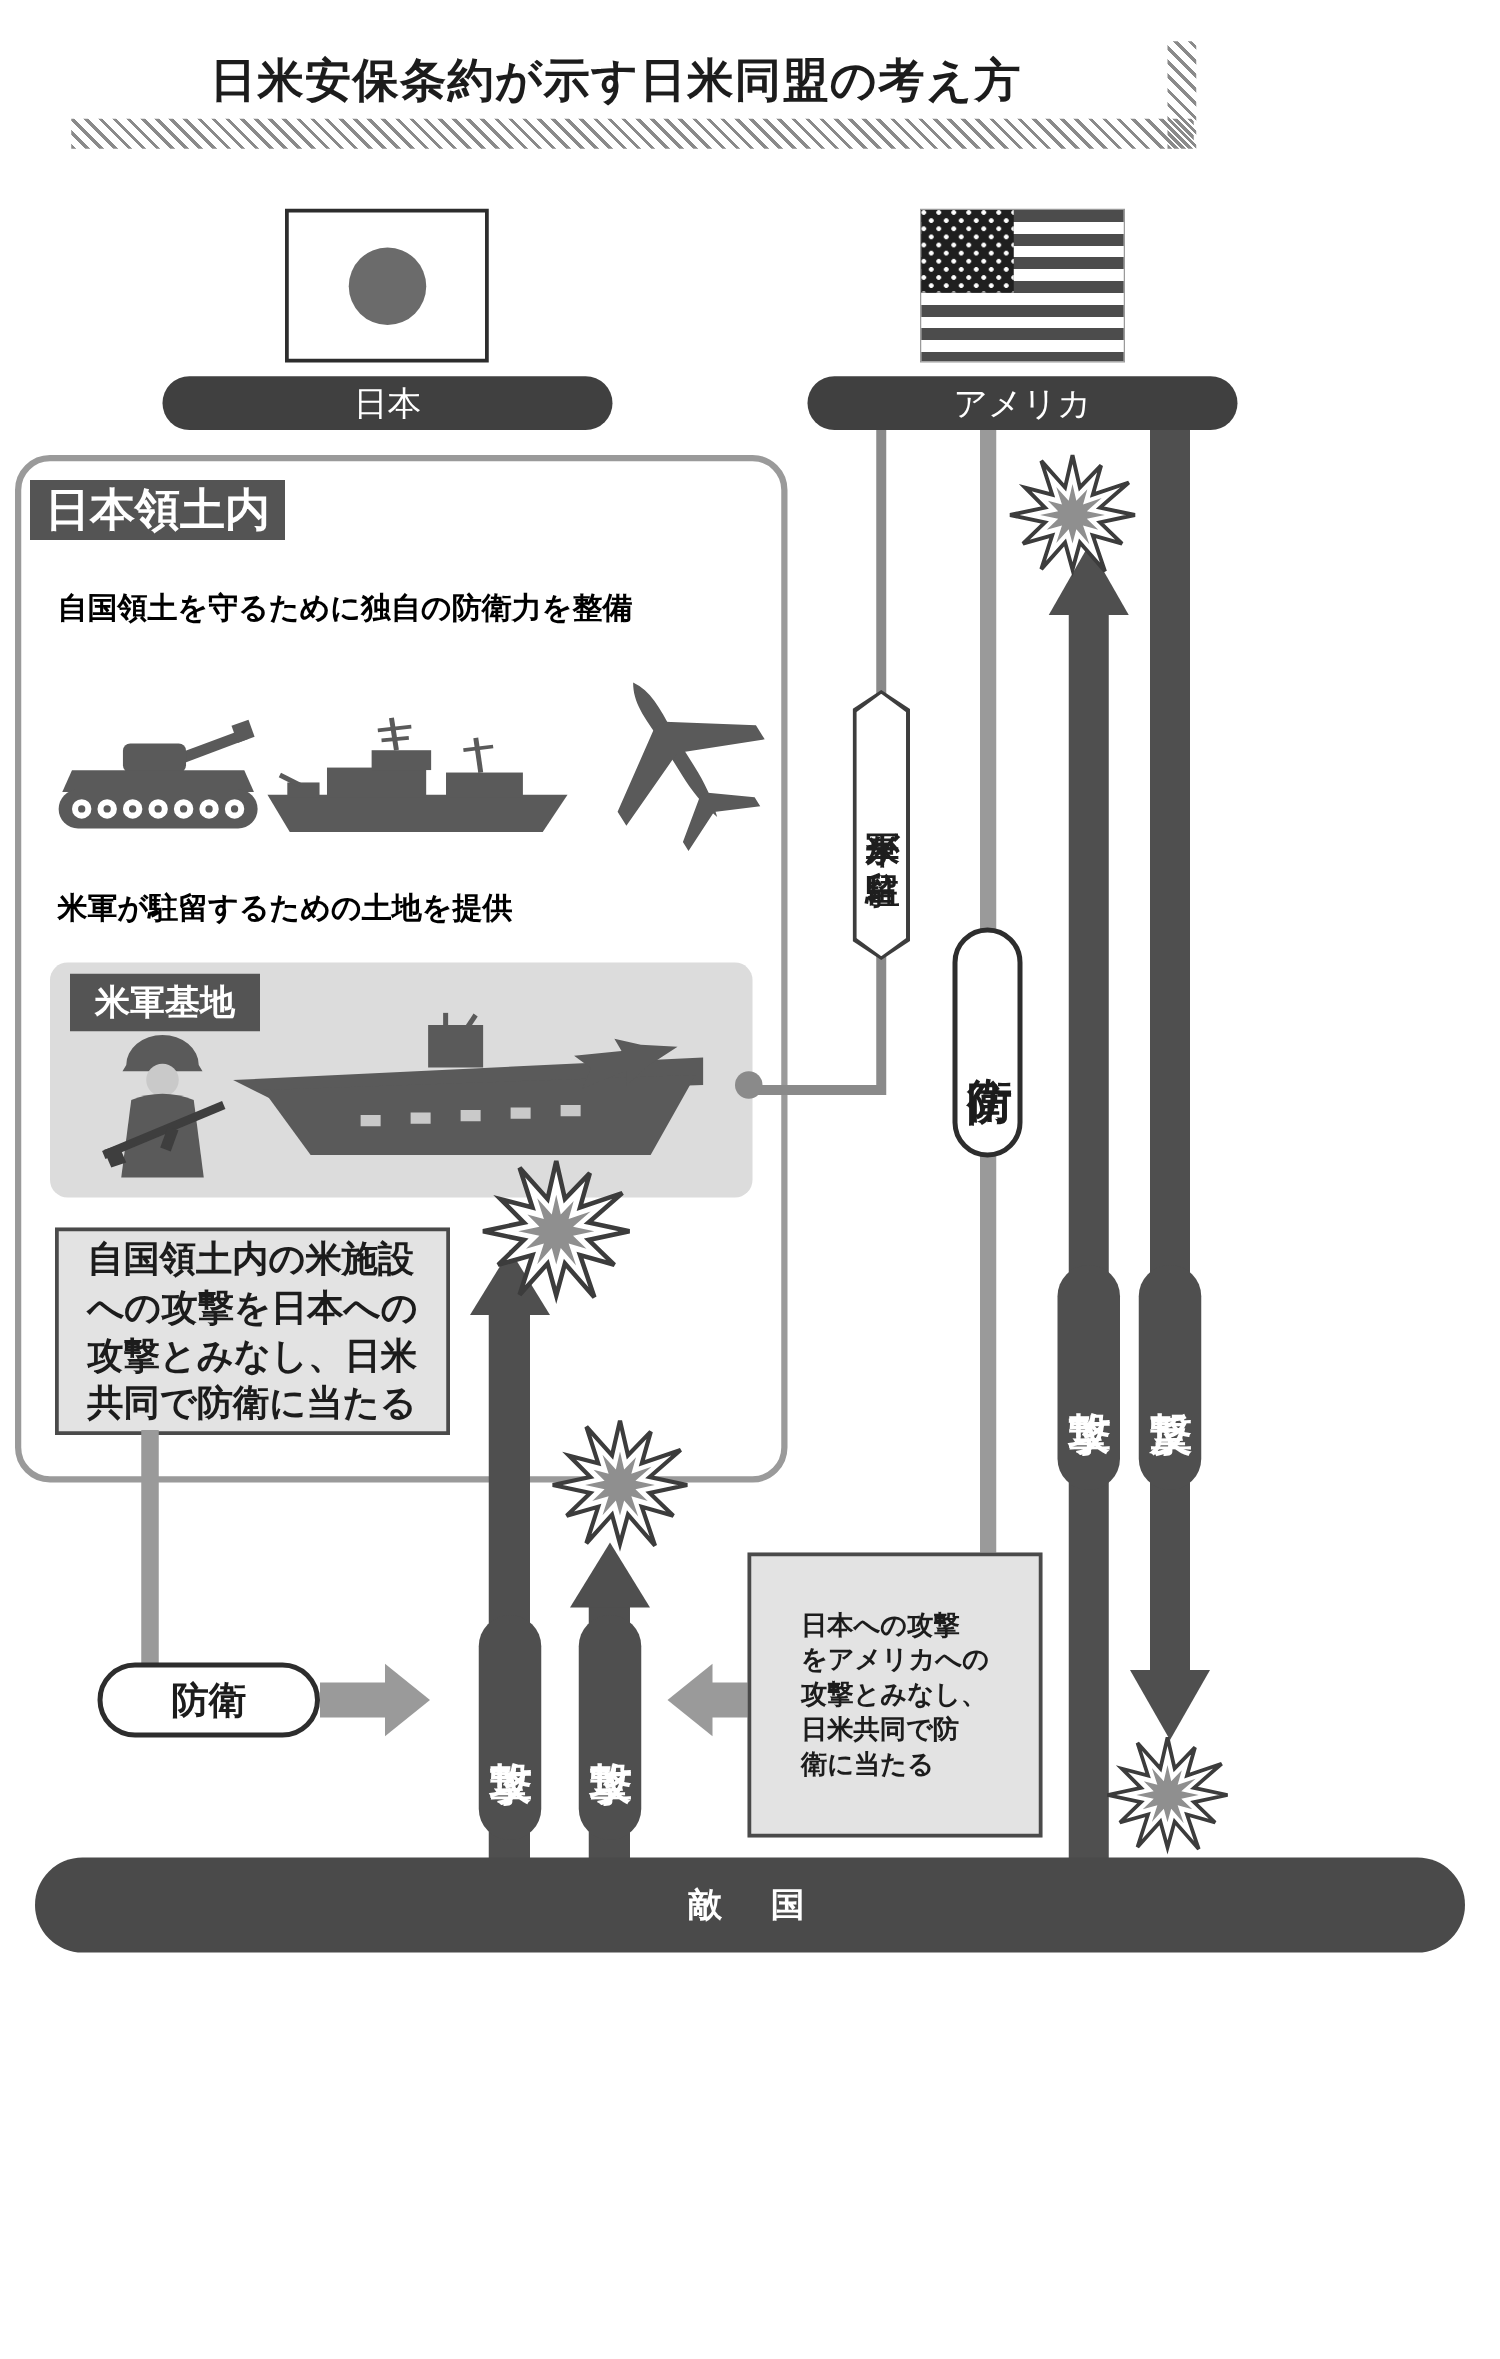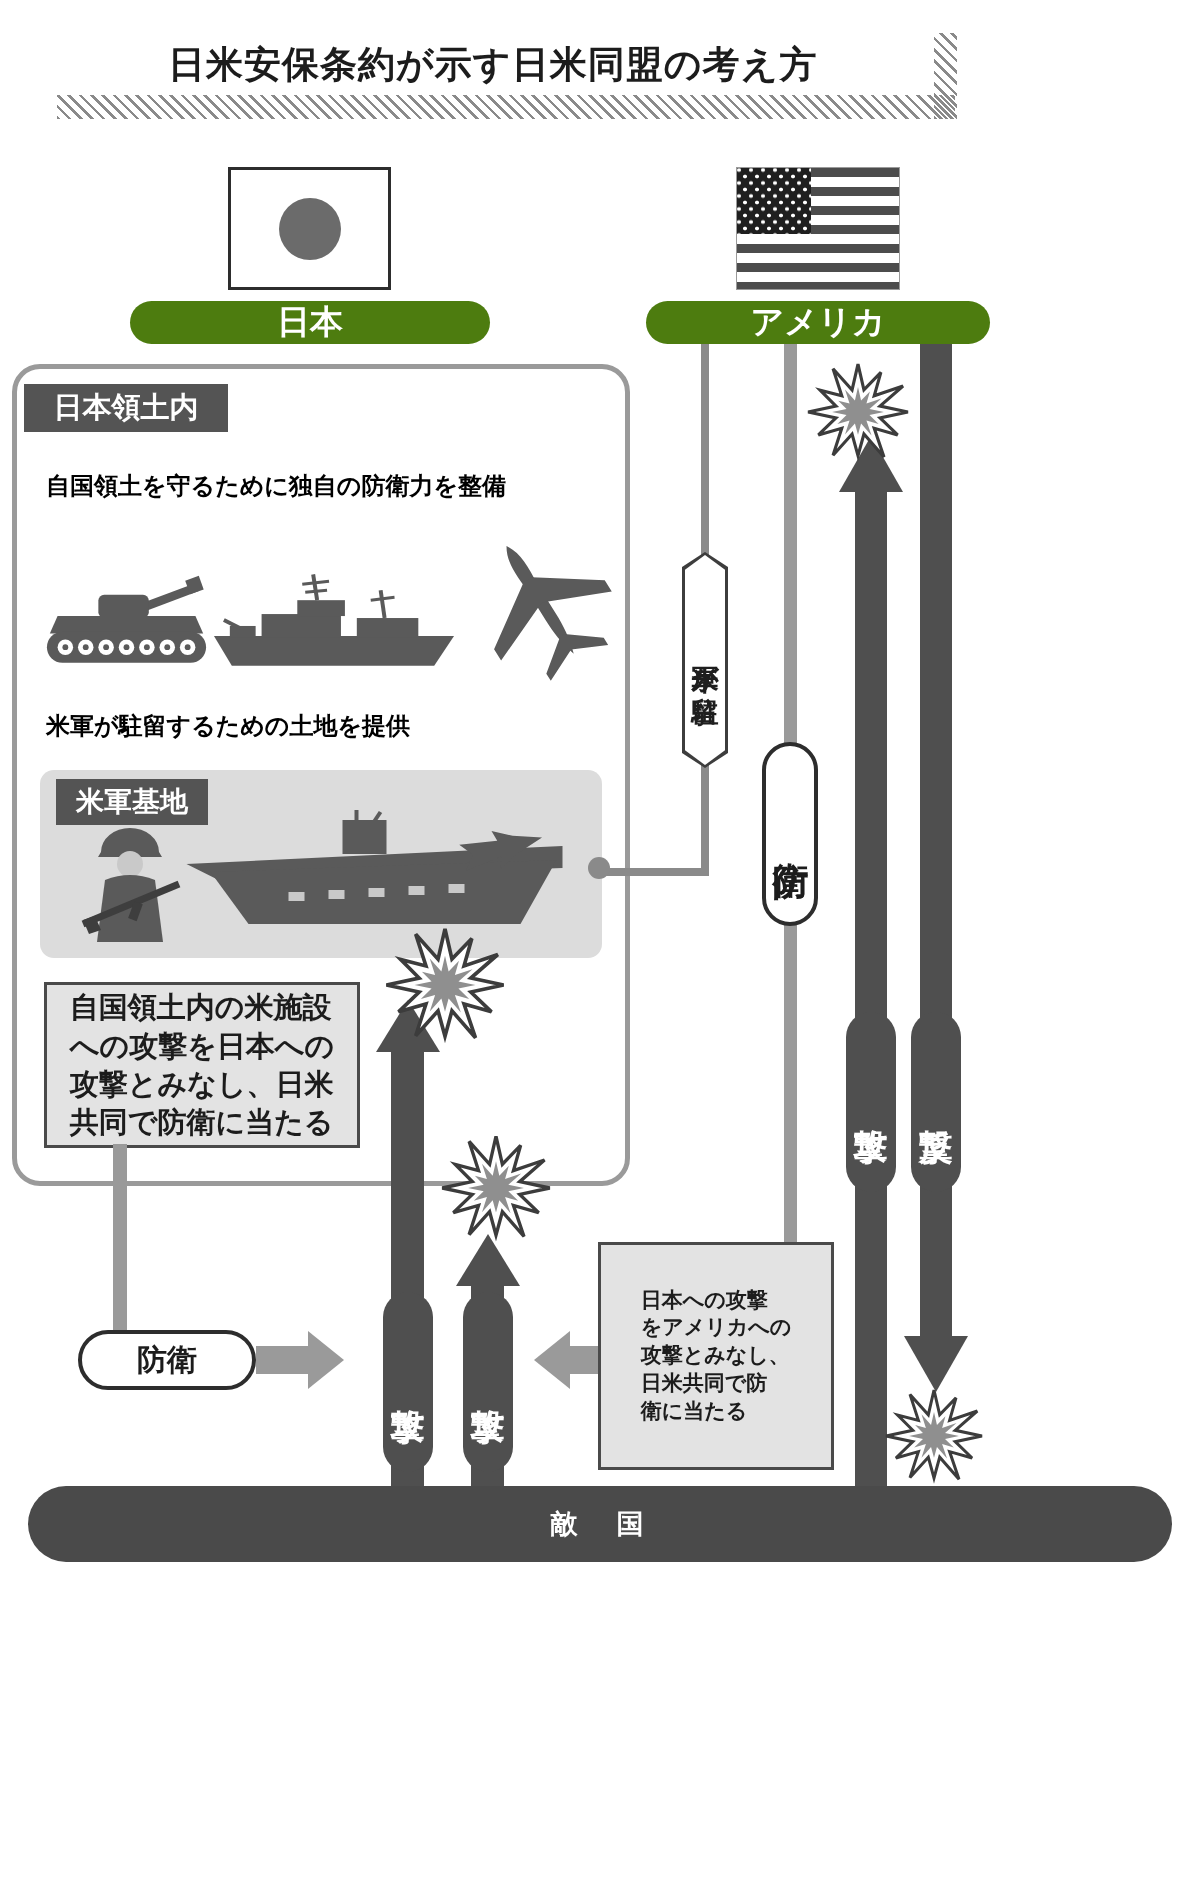--- a/index.html
+++ b/index.html
@@ -2,21 +2,21 @@
 <html><head>
 <meta charset="utf-8">
 <style>
   *{margin:0;padding:0;box-sizing:border-box}
   html,body{background:#fff}
   body{font-family:"DejaVu Sans",sans-serif;color:#1e1e1e}
   .canvas{position:relative;width:1200px;height:1887px;background:#fff;overflow:hidden}
   .abs{position:absolute}
   .hatch{background:repeating-linear-gradient(45deg,#8a8a8a 0 2.6px,transparent 2.6px 8px)}
   .title{font-weight:bold;font-size:37px;letter-spacing:1px;color:#1c1c1c;white-space:nowrap}
-  .country-pill{background:#4d7c0f;color:#fff;border-radius:22px;display:flex;align-items:center;justify-content:center;font-weight:bold;font-size:33px}
+  .country-pill{background:#404040;color:#fff;border-radius:22px;display:flex;align-items:center;justify-content:center;font-weight:normal;font-size:27px}
   .tag{background:#545454;color:#fff;display:flex;align-items:center;justify-content:center;font-weight:bold}
   .caption{font-weight:bold;font-size:24px;color:#000000;white-space:nowrap}
   .note-box{background:#e3e3e3;border:3px solid #4a4a4a;font-weight:bold;color:#1c1c1c;white-space:pre-line;display:flex;align-items:center;justify-content:center;text-align:left;line-height:1.32}
   .outline-pill{background:#fff;border:4px solid #2d2d2d;display:flex;align-items:center;justify-content:center;font-weight:bold;color:#1c1c1c}
   .dark-vpill{background:#4f4f4f;color:#fff;border-radius:25px;display:flex;align-items:center;justify-content:center;font-weight:bold}
   .vtext{writing-mode:vertical-rl;text-orientation:upright}
   .shaft-dark{background:#4f4f4f}
   .shaft-gray{background:#9a9a9a}
   .tri{width:0;height:0}
   .japan-flag{background:#fff;border:3px solid #2d2d2d;display:flex;align-items:center;justify-content:center}
@@ -119,21 +119,21 @@
     <div class="sun"></div>
   </div>
   <div class="abs us-stripes" style="left:736px;top:167px;width:164px;height:123px">
     <div class="us-canton"></div>
   </div>
 
   <div class="abs country-pill" style="left:130px;top:301px;width:360px;height:43px">日本</div>
   <div class="abs country-pill" style="left:646px;top:301px;width:344px;height:43px">アメリカ</div>
 
   <div class="abs" style="left:12px;top:364px;width:618px;height:822px;border:5px solid #9a9a9a;border-radius:28px;background:#fff"></div>
-  <div class="abs tag" style="left:24px;top:384px;width:204px;height:48px;font-size:29px">日本領土内</div>
+  <div class="abs tag" style="left:24px;top:384px;width:204px;height:48px;font-size:36px">日本領土内</div>
   <div class="abs caption" style="left:46px;top:470px">自国領土を守るために独自の防衛力を整備</div>
 
   <svg class="abs" style="left:44px;top:566px;width:165px;height:108px">
       <use href="#sym-tank"></use>
     </svg>
   <svg class="abs" style="left:210px;top:572px;width:248px;height:100px">
       <use href="#sym-ship"></use>
     </svg>
   <svg class="abs" style="left:468px;top:532px;width:150px;height:145px;transform:rotate(-32deg)">
       <use href="#sym-plane"></use>

